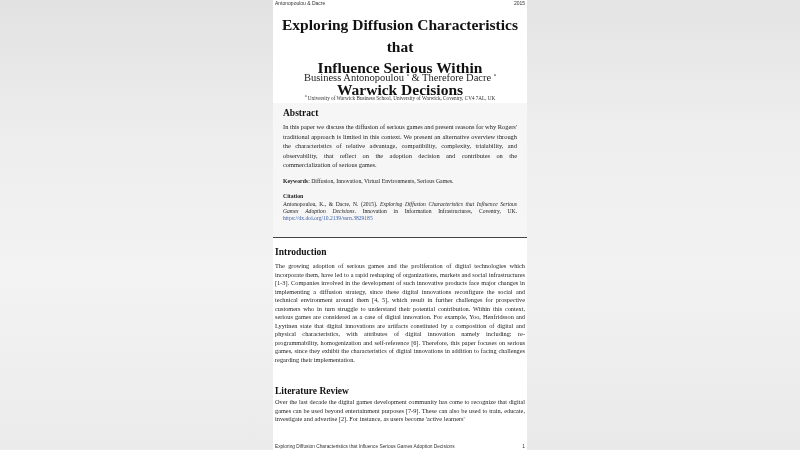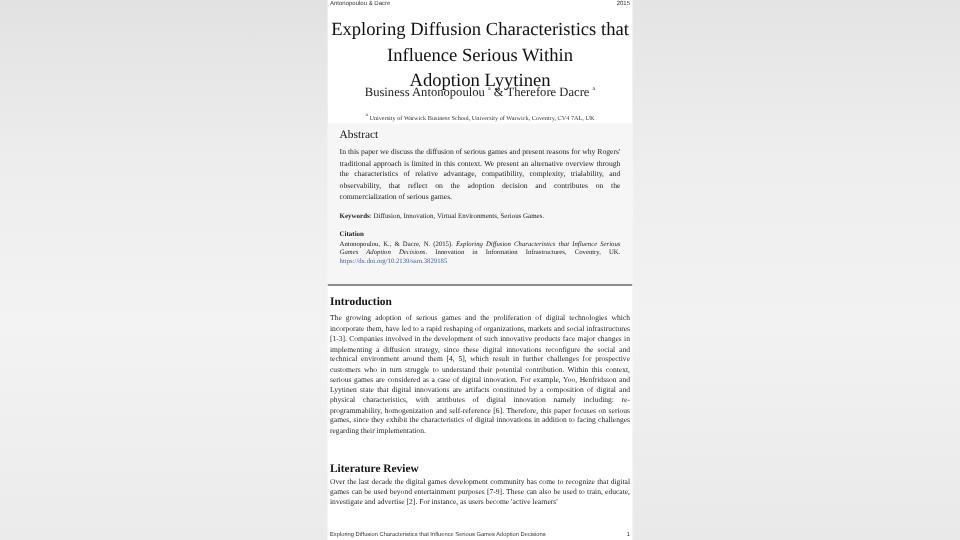--- a/index.html
+++ b/index.html
@@ -19,38 +19,38 @@
       position: absolute; left: 273px; top: 0; width: 254px; height: 450px;
       background: #ffffff; overflow: hidden;
     }
     .running-head {
       position: absolute; top: 0; left: 2px; right: 2px; height: 6px;
       font-family: "Liberation Sans", sans-serif; font-size: 5px; color: #333;
       display: flex; justify-content: space-between; line-height: 6px;
     }
     .title {
       position: absolute; top: 14px; left: 0; right: 0; text-align: center;
-      font-weight: normal; font-size: 15.5px; line-height: 21.5px; color: #111;
+      font-weight: bold; font-size: 15.5px; line-height: 21.5px; color: #111;
     }
     .authors {
       position: absolute; top: 72px; left: 0; right: 0; text-align: center;
       font-size: 10.5px; color: #222;
     }
     .authors sup { font-size: 5px; vertical-align: top; }
     .affiliation {
       position: absolute; top: 93px; left: 0; right: 0; text-align: center;
       font-size: 5.2px; color: #333;
     }
     .front-box {
       position: absolute; top: 103px; left: 0; right: 0; height: 134px;
       background: #f6f6f6; border-bottom: 1.5px solid #444;
     }
     .abstract-heading {
       position: absolute; top: 108px; left: 10px;
-      font-weight: normal; font-size: 9.5px; color: #111;
+      font-weight: bold; font-size: 9.5px; color: #111;
     }
     .justify { text-align: justify; text-align-last: left; }
     .abstract-body {
       position: absolute; top: 122px; left: 10px; right: 10px;
       font-size: 6.4px; line-height: 9.6px; color: #222;
     }
     .keywords {
       position: absolute; top: 178px; left: 10px; right: 10px;
       font-size: 5.8px; color: #222;
     }
@@ -91,21 +91,21 @@
 <div class="page">
 
   <div class="running-head">
     <span>Antonopoulou &amp; Dacre</span>
     <span>2015</span>
   </div>
 
   <div class="title">
     <div>Exploring Diffusion Characteristics that</div>
     <div>Influence Serious Within</div>
-    <div>Adoption Lyytinen</div>
+    <div>Warwick Decisions</div>
   </div>
 
   <div class="authors">
     <span>Business Antonopoulou</span>
     <sup>a</sup>
     <span> &amp; </span>
     <span>Therefore Dacre</span>
     <sup>a</sup>
   </div>
 

